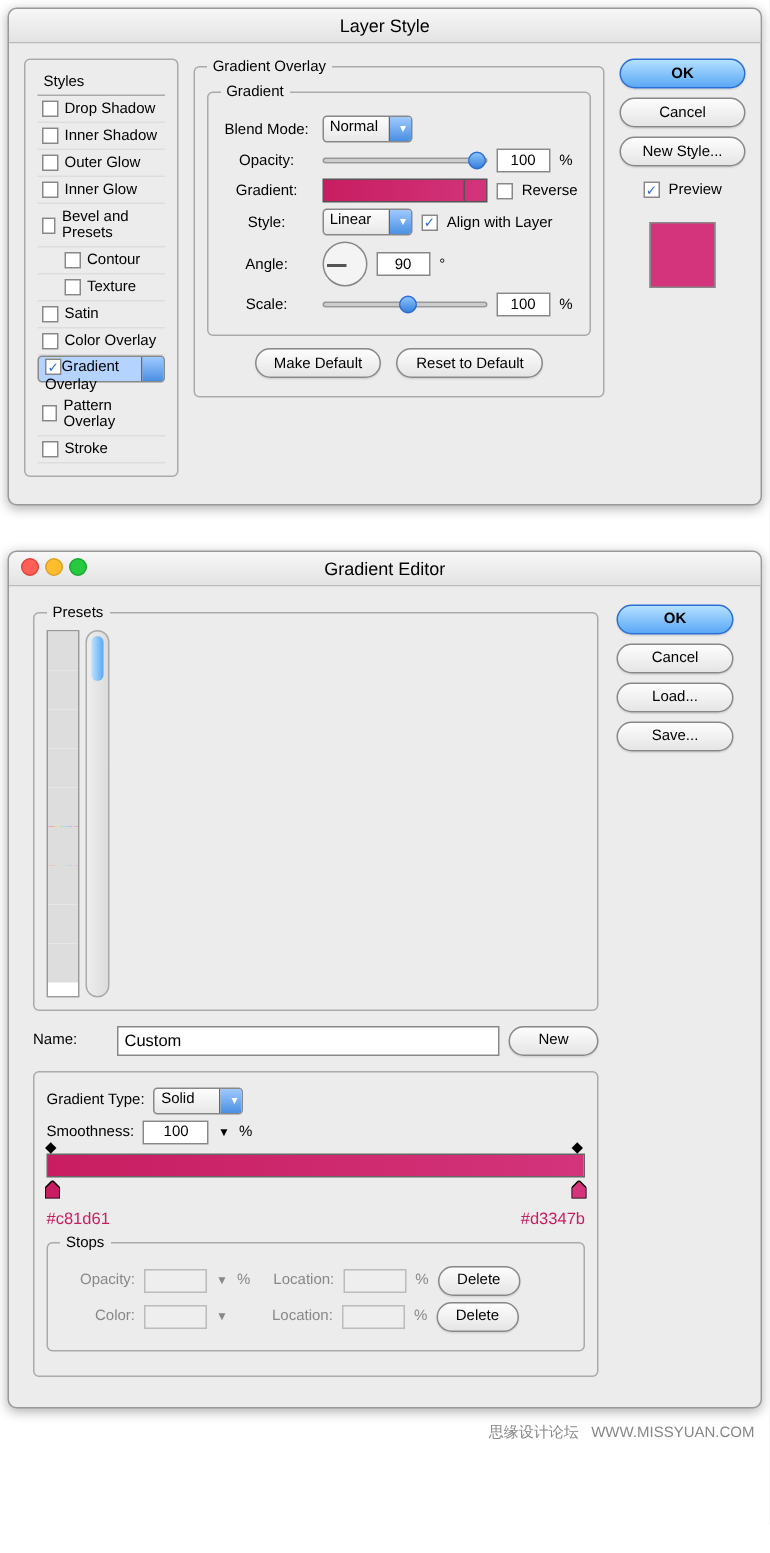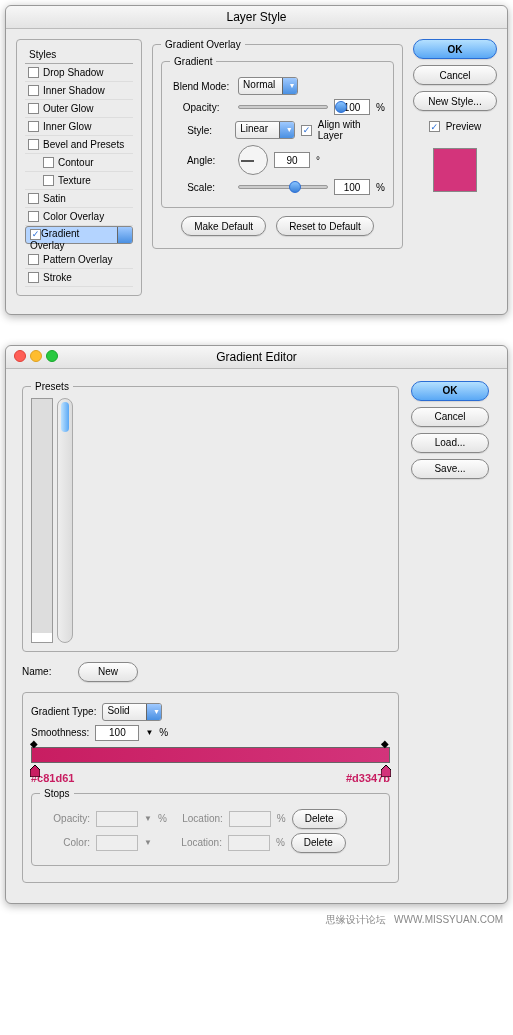--- a/index.html
+++ b/index.html
@@ -47,21 +47,21 @@
 .gs{border:1px solid #ddd}
 .vscroll{width:16px;height:245px;background:linear-gradient(90deg,#eee,#dcdcdc);border:1px solid #aaa;border-radius:8px;position:relative}
 .vscroll::before{content:"";position:absolute;top:3px;left:3px;right:3px;height:30px;border-radius:6px;background:linear-gradient(90deg,#bde2ff,#5aa8f5)}
 .presetrow{display:flex;gap:4px}
 .name-in{flex:1;height:20px;border:1px solid #888;background:#fff;padding:2px 4px;font-size:11px}
 .gbar{height:16px;background:linear-gradient(90deg,#c81d61,#d3347b);border:1px solid #666;margin:6px 0 2px;position:relative}
 .ostop{position:absolute;top:-11px;width:10px;height:10px}
 .ostop::before{content:"◆";font-size:10px;color:#000}
 .cstop{position:absolute;bottom:-13px;width:10px;height:10px}
 .cstop svg{width:10px;height:12px}
-.hexl{display:flex;justify-content:space-between;font-size:11px;color:#c81d61;font-weight:bold;margin:9px 0 4px}
+.hexl{display:flex;justify-content:space-between;font-size:11px;color:#c81d61;font-weight:normal;margin:22px 0 4px}
 .stoprow{display:flex;align-items:center;gap:6px;margin:4px 0;font-size:10px;color:#888}
 .stoprow .lab2{width:50px;text-align:right}
 .graybox{width:42px;height:16px;border:1px solid #bbb;background:#eee}
 .colorbox{width:42px;height:16px;border:1px solid #bbb;background:#eee}
 .footer{text-align:right;font-size:10px;color:#888;padding:4px 10px}
 </style>
 </head>
 <body>
 
 <div class="dialog">
@@ -128,20 +128,26 @@
             <span class="lab">Blend Mode:</span>
             <span class="sel"><span>Normal</span><span class="arr">▾</span></span>
           </div>
           <div class="row">
             <span class="lab">Opacity:</span>
             <span class="slider">
                 <span class="thumb" style="left:96px"></span>
               </span>
             <input class="numbox" value="100" style="">
             <span>%</span>
+          </div>
+          <div class="row">
+            <span class="lab">Gradient:</span>
+            <span class="swatch"></span>
+            <span class="cb"></span>
+            <span>Reverse</span>
           </div>
           <div class="row">
             <span class="lab">Style:</span>
             <span class="sel"><span>Linear</span><span class="arr">▾</span></span>
             <span class="cb on"></span>
             <span>Align with Layer</span>
           </div>
           <div class="row">
             <span class="lab">Angle:</span>
             <span class="dialw"></span>
@@ -282,20 +288,21 @@
               <div class="gs" style="background: linear-gradient(rgb(136, 255, 255), rgb(0, 136, 136), rgb(0, 68, 68));"></div>
               <div class="gs" style="background: linear-gradient(rgb(255, 204, 136), rgb(204, 136, 68), rgb(136, 68, 34));"></div>
               <div class="gs" style="background: linear-gradient(rgb(204, 204, 204), rgb(136, 136, 136), rgb(68, 68, 68));"></div>
               <div class="gs" style="background: linear-gradient(rgb(255, 255, 255), rgb(204, 204, 204), rgb(136, 136, 136));"></div>
             </div>
           <div class="vscroll"></div>
         </div>
       </fieldset>
       <div class="row" style="margin-top:10px">
         <span style="width:50px">Name:</span>
+        <input class="name-in" value="Custom" style="">
         <button class="btn" style="width:60px">New</button>
       </div>
       <fieldset style="margin-top:10px">
         <div class="row">
           <span>Gradient Type:</span>
           <span class="sel"><span>Solid</span><span class="arr">▾</span></span>
         </div>
         <div class="row">
           <span>Smoothness:</span>
           <input class="numbox" style="width: 44px;" value="100">

